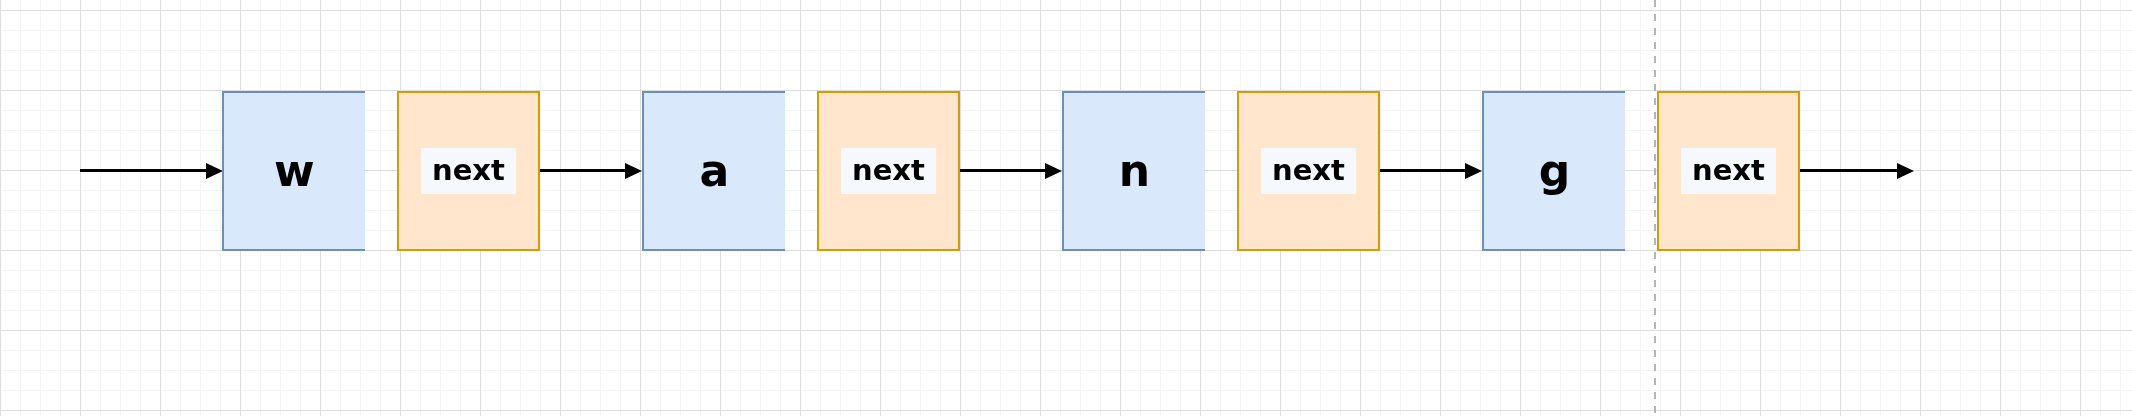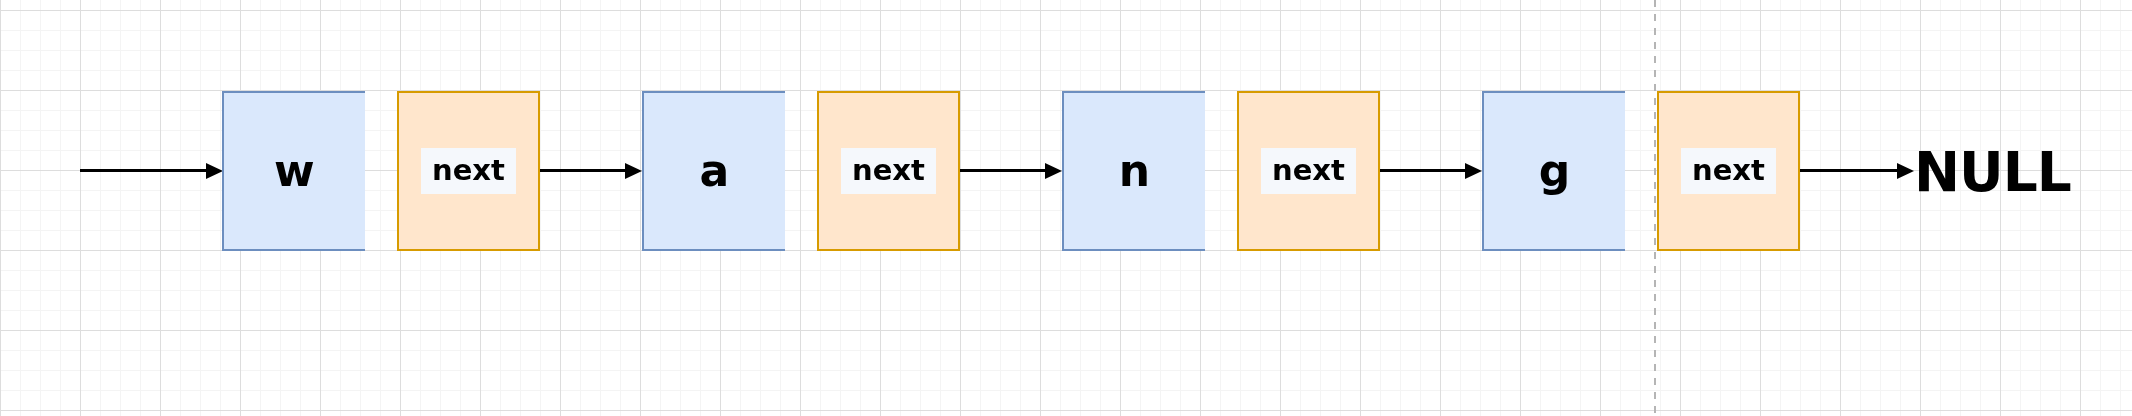--- a/index.html
+++ b/index.html
@@ -171,15 +171,14 @@
     <div class="cell data">
       <span class="value-text">g</span>
     </div>
     <div class="cell ptr">
       <span class="next-label">next</span>
     </div>
   </div>
 
   <div class="arrow arrow-null"></div>
 
-  <div class="null-text">NULL</div>
 
 </div>
 
 </body></html>

